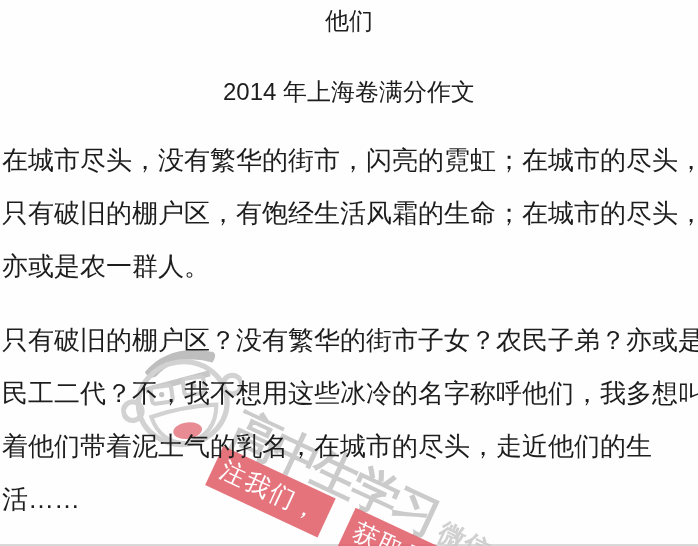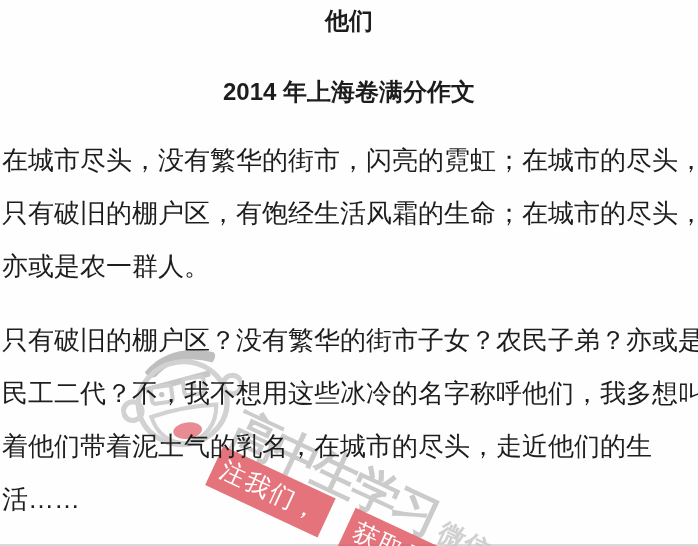--- a/index.html
+++ b/index.html
@@ -33,25 +33,25 @@
   .wm-banner .chip.first{margin-left:-14px;}   
   .wm-banner .gap{display:inline-block;width:22px;}
   .bottom-rule{
     position:absolute;left:0;bottom:0;width:698px;height:2px;
     background:#d9d9d9;z-index:0;
   }
   
   .content{position:absolute;z-index:2;left:2px;top:0;width:720px;}
   .title{
     margin:0;width:694px;text-align:center;
-    margin-top:6px;font-size:24px;line-height:30px;font-weight:700;
+    margin-top:6px;font-size:24px;line-height:30px;font-weight:400;
   }
   .subtitle{
     margin:0;width:694px;text-align:center;
-    margin-top:41px;font-size:24px;line-height:30px;font-weight:700;
+    margin-top:41px;font-size:24px;line-height:30px;font-weight:400;
   }
   .para{margin:0;}
   .para1{margin-top:27px;}
   .para2{margin-top:21px;}
   .line{white-space:nowrap;font-size:26px;line-height:53px;}
   .u{text-underline-offset:5px;text-decoration-thickness:2px;}
 </style>
 </head>
 <body>
 

